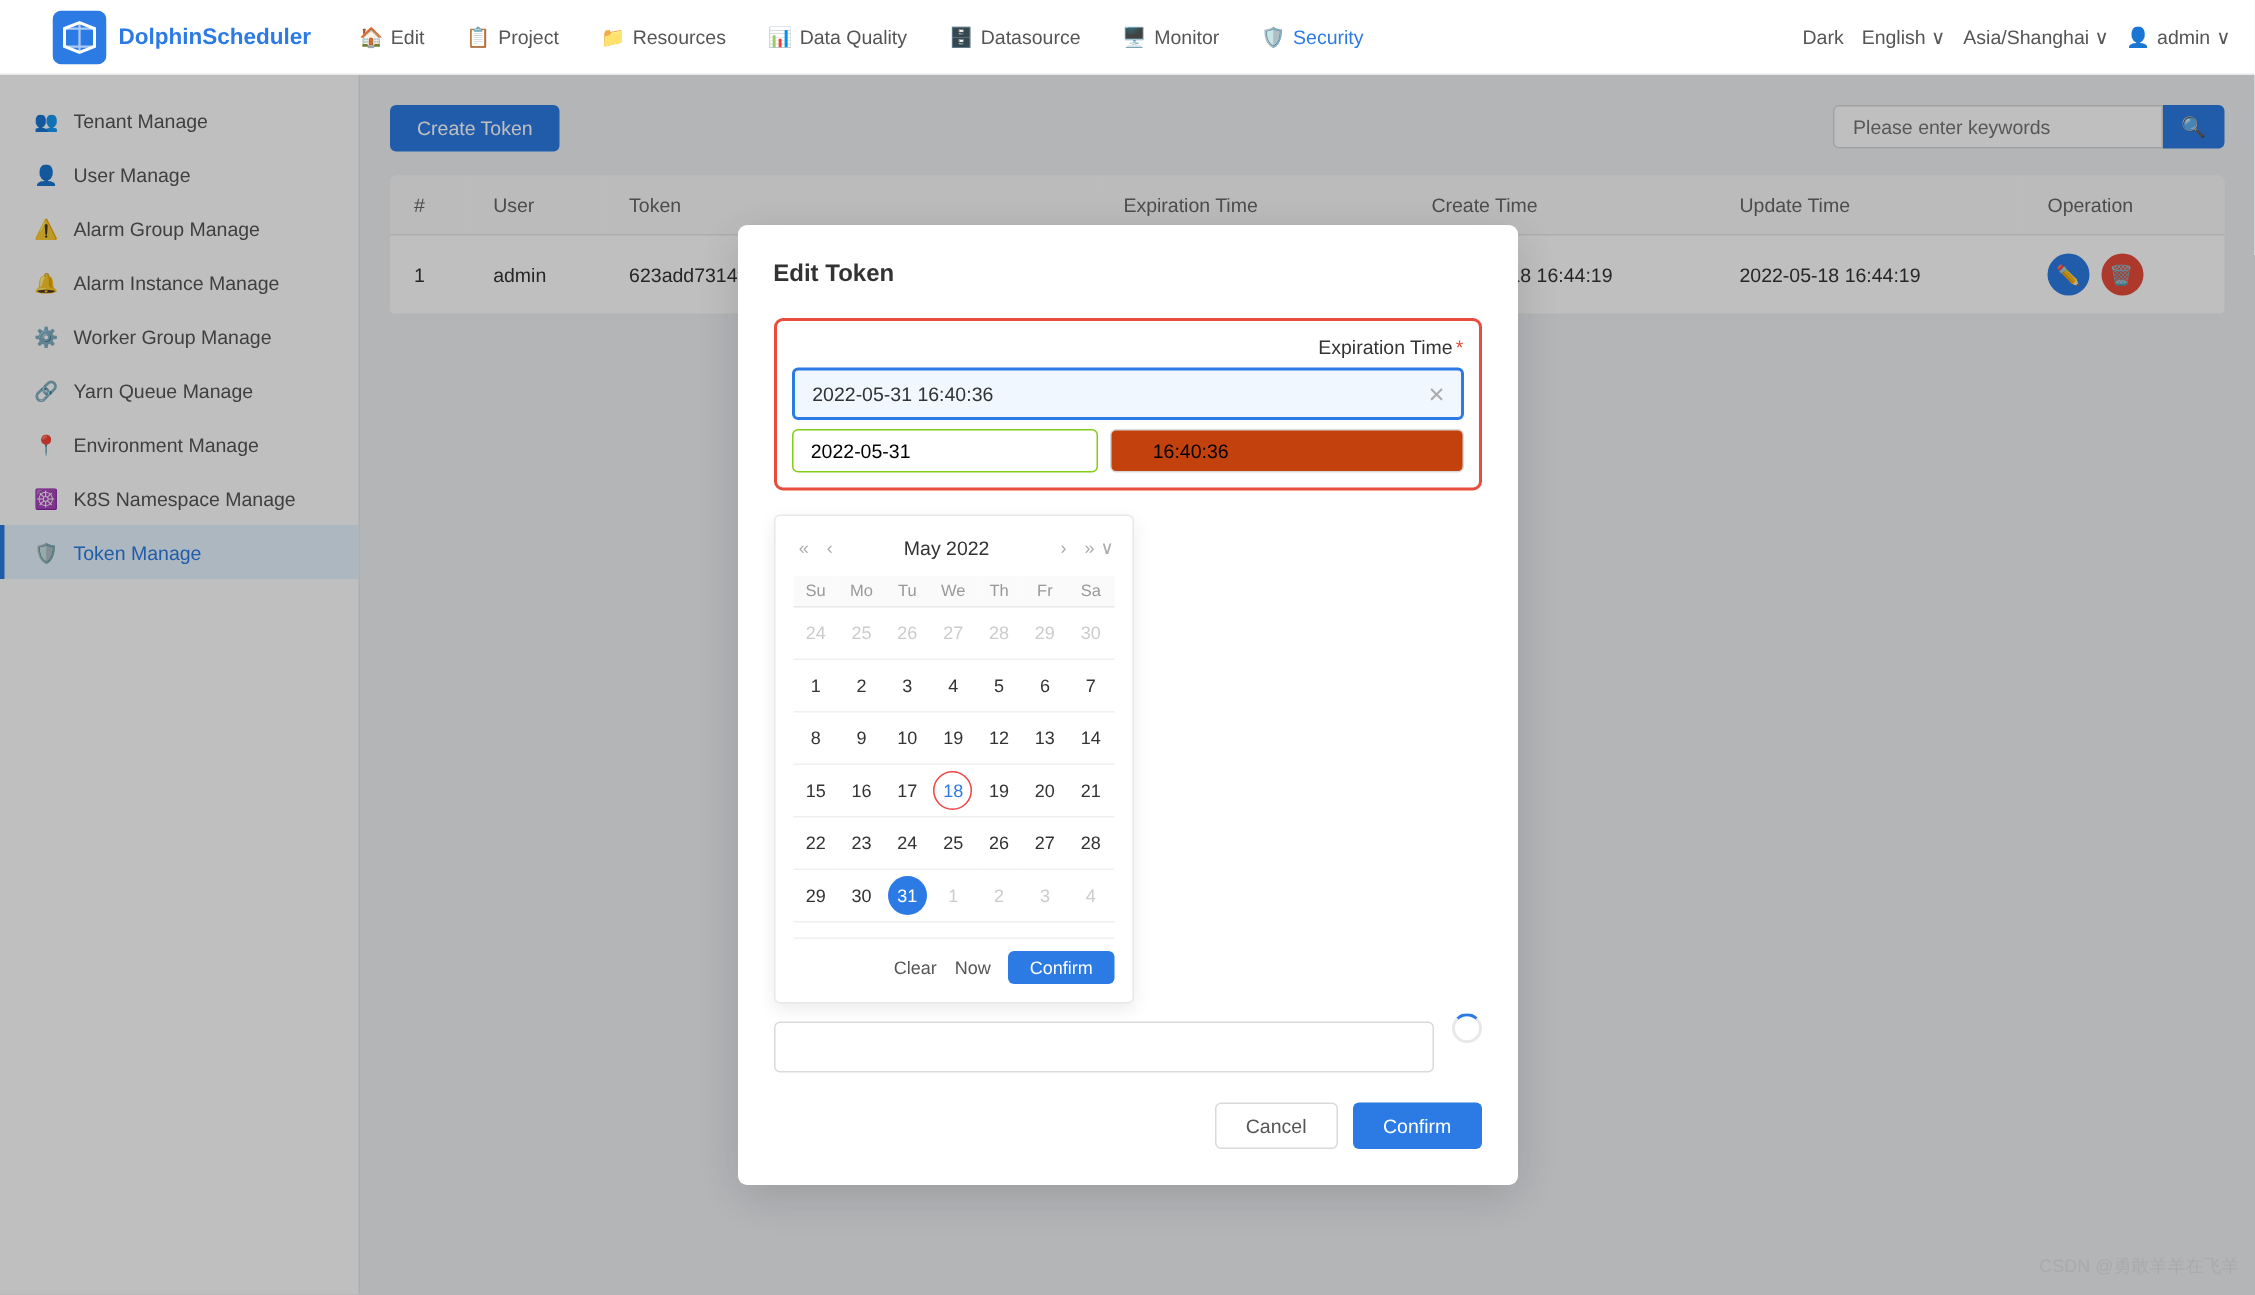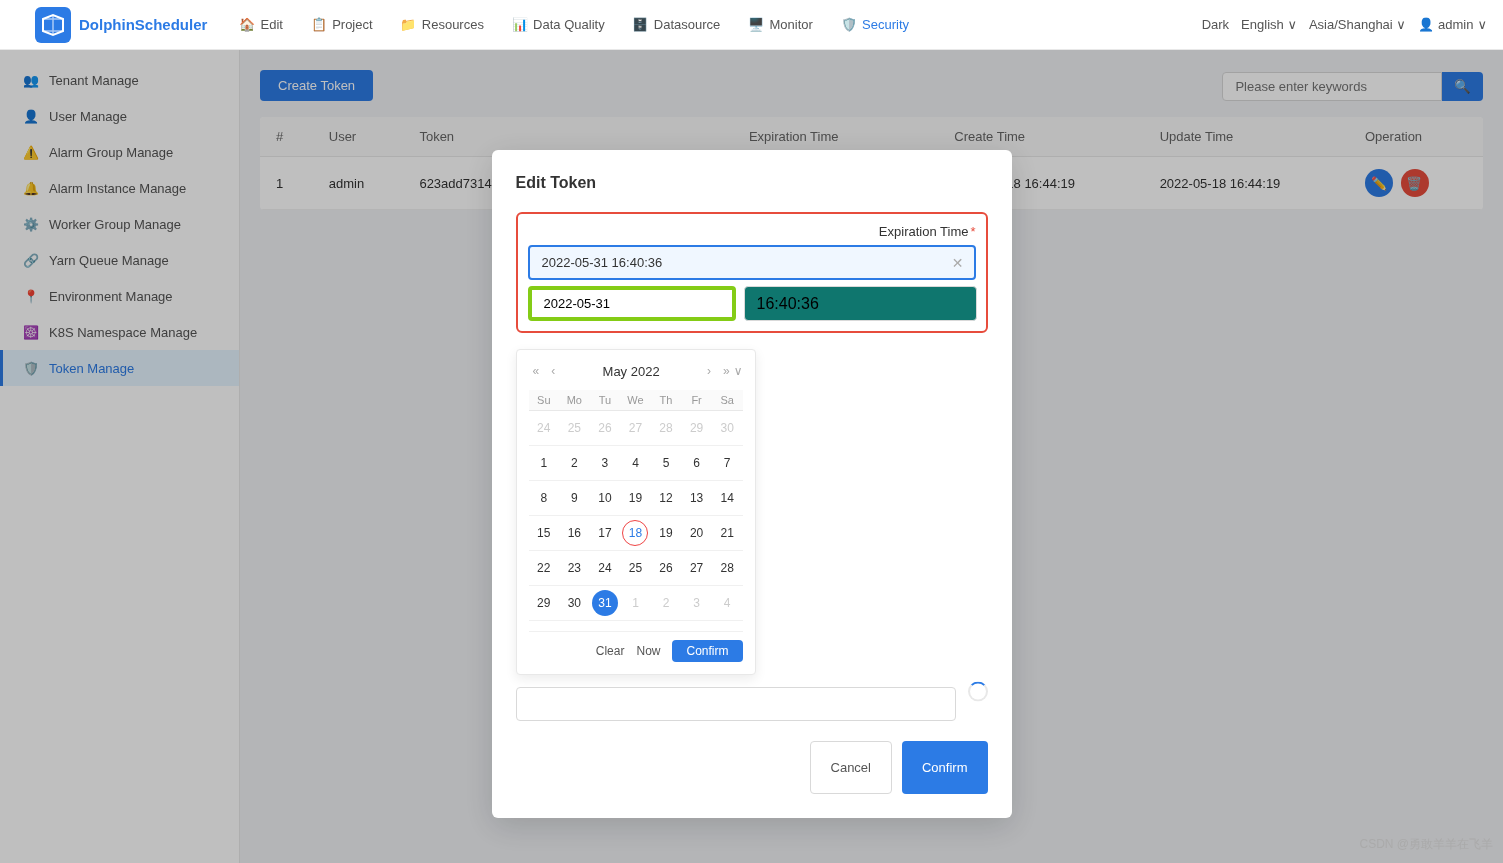--- a/index.html
+++ b/index.html
@@ -20,21 +20,21 @@
     .layout { display: flex; margin-top: 50px; min-height: calc(100vh - 50px); }
 
     
     .sidebar { width: 240px; background: #fff; border-right: 1px solid #e8e8e8; padding: 12px 0; flex-shrink: 0; }
     .sidebar-item { display: flex; align-items: center; gap: 10px; padding: 10px 20px; cursor: pointer; color: #555; font-size: 13px; border-left: 3px solid transparent; }
     .sidebar-item.active { background: #e6f4ff; color: #2c7be5; border-left-color: #2c7be5; font-weight: 500; }
     .sidebar-icon { width: 16px; height: 16px; flex-shrink: 0; display: flex; align-items: center; justify-content: center; }
 
     
     .main { flex: 1; padding: 20px; position: relative; }
-    .toolbar { display: flex; align-items: flex-end; justify-content: space-between; margin-bottom: 16px; }
+    .toolbar { display: flex; align-items: flex-start; justify-content: space-between; margin-bottom: 16px; }
     .btn-create { background: #2c7be5; color: #fff; border: none; padding: 8px 18px; border-radius: 4px; cursor: pointer; font-size: 13px; }
     .search-box { display: flex; align-items: center; gap: 0; }
     .search-input { border: 1px solid #d9d9d9; border-radius: 4px 0 0 4px; padding: 6px 12px; width: 220px; font-size: 13px; color: #aaa; outline: none; }
     .search-btn { background: #2c7be5; border: none; color: #fff; padding: 7px 12px; border-radius: 0 4px 4px 0; cursor: pointer; }
 
     
     .table-wrap { background: #fff; border-radius: 4px; overflow: hidden; }
     table { width: 100%; border-collapse: collapse; }
     thead tr { background: #fafafa; border-bottom: 1px solid #e8e8e8; }
     thead th { padding: 12px 16px; text-align: left; color: #666; font-weight: 500; font-size: 13px; }
@@ -54,22 +54,22 @@
     .form-label .req { color: #e74c3c; margin-left: 2px; }
     .datetime-input-wrap { position: relative; border: 2px solid #2c7be5; border-radius: 4px; background: #f0f7ff; }
     .datetime-input { width: 100%; padding: 8px 32px 8px 12px; font-size: 13px; border: none; background: transparent; outline: none; color: #333; }
     .clear-icon { position: absolute; right: 10px; top: 50%; transform: translateY(-50%); color: #aaa; cursor: pointer; font-size: 14px; }
 
     
     .highlight-box { border: 2.5px solid #e74c3c; border-radius: 6px; padding: 10px; margin-bottom: 16px; }
 
     
     .date-split { display: flex; gap: 8px; margin-top: 6px; }
-    .date-part { border: 4px solid #84cc16; border-radius: 4px; padding: 6px 12px; font-size: 13px; flex: 1; background: #fff; }
-    .time-part { border: 1px solid #d9d9d9; border-radius: 4px; padding: 6px 12px; font-size: 16px; flex: 1; background: #0f766e; }
+    .date-part { border: 1px solid #84cc16; border-radius: 4px; padding: 6px 12px; font-size: 13px; flex: 1; background: #fff; }
+    .time-part { border: 1px solid #d9d9d9; border-radius: 4px; padding: 6px 28px; font-size: 13px; flex: 1; background: #c2410c; }
 
     
     .calendar-wrap { background: #fff; border: 1px solid #e8e8e8; border-radius: 4px; padding: 12px; margin-top: 6px; width: 240px; box-shadow: 0 4px 12px rgba(0,0,0,0.08); }
     .cal-header { display: flex; align-items: center; justify-content: space-between; margin-bottom: 10px; }
     .cal-nav { display: flex; align-items: center; gap: 4px; }
     .cal-nav-btn { background: none; border: none; cursor: pointer; color: #aaa; font-size: 12px; padding: 2px 4px; }
     .cal-title { font-size: 13px; font-weight: 500; flex: 1; text-align: center; }
     .cal-grid { width: 100%; }
     .cal-grid th { text-align: center; font-size: 11px; color: #999; padding: 4px 2px; font-weight: 400; }
     .cal-grid td { text-align: center; padding: 4px 2px; }
@@ -81,21 +81,21 @@
     .cal-footer-btn { background: none; border: none; cursor: pointer; font-size: 12px; color: #555; }
     .cal-footer-confirm { background: #2c7be5; color: #fff; border: none; border-radius: 4px; padding: 4px 14px; cursor: pointer; font-size: 12px; }
     .cal-footer-collapse { background: none; border: none; cursor: pointer; color: #aaa; font-size: 12px; }
 
     
     .spinner { display: inline-block; width: 20px; height: 20px; border: 2px solid #e8e8e8; border-top-color: #2c7be5; border-radius: 50%; animation: spin 0.8s linear infinite; }
     @keyframes spin { to { transform: rotate(360deg); } }
 
     
     .modal-footer { display: flex; justify-content: flex-end; gap: 10px; margin-top: 20px; }
-    .btn-cancel { background: #fff; border: 1px solid #d9d9d9; padding: 18px 20px; border-radius: 4px; cursor: pointer; font-size: 13px; color: #555; }
+    .btn-cancel { background: #fff; border: 1px solid #d9d9d9; padding: 7px 20px; border-radius: 4px; cursor: pointer; font-size: 13px; color: #555; }
     .btn-confirm { background: #2c7be5; color: #fff; border: none; padding: 7px 20px; border-radius: 4px; cursor: pointer; font-size: 13px; }
 
     
     .watermark { position: fixed; bottom: 10px; right: 10px; font-size: 12px; color: #aaa; z-index: 9999; }
     .user-select-inner { border: 1px solid #d9d9d9; border-radius: 4px; padding: 6px 12px; min-height: 34px; display: flex; align-items: center; }
     .refresh-btn { position: absolute; right: 8px; top: 50%; transform: translateY(-50%); }
   </style>
 </head>
 <body>
 

